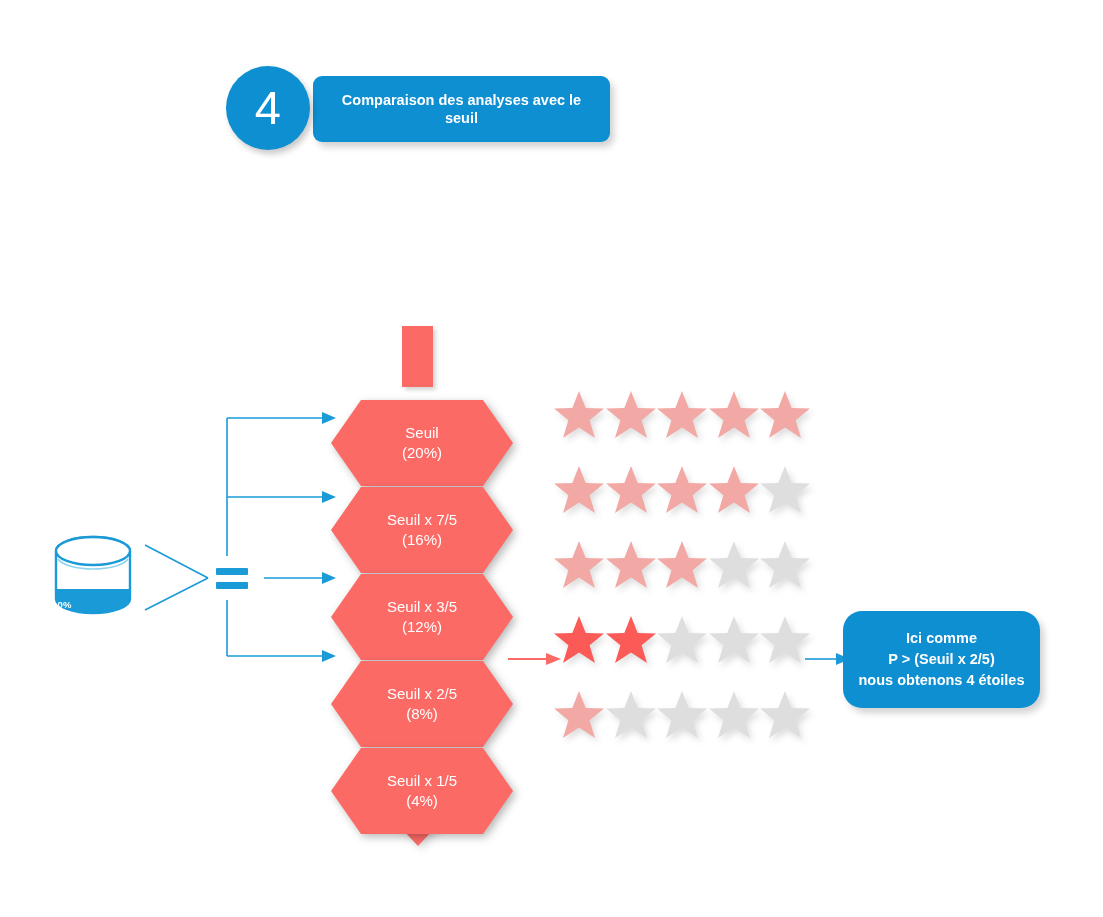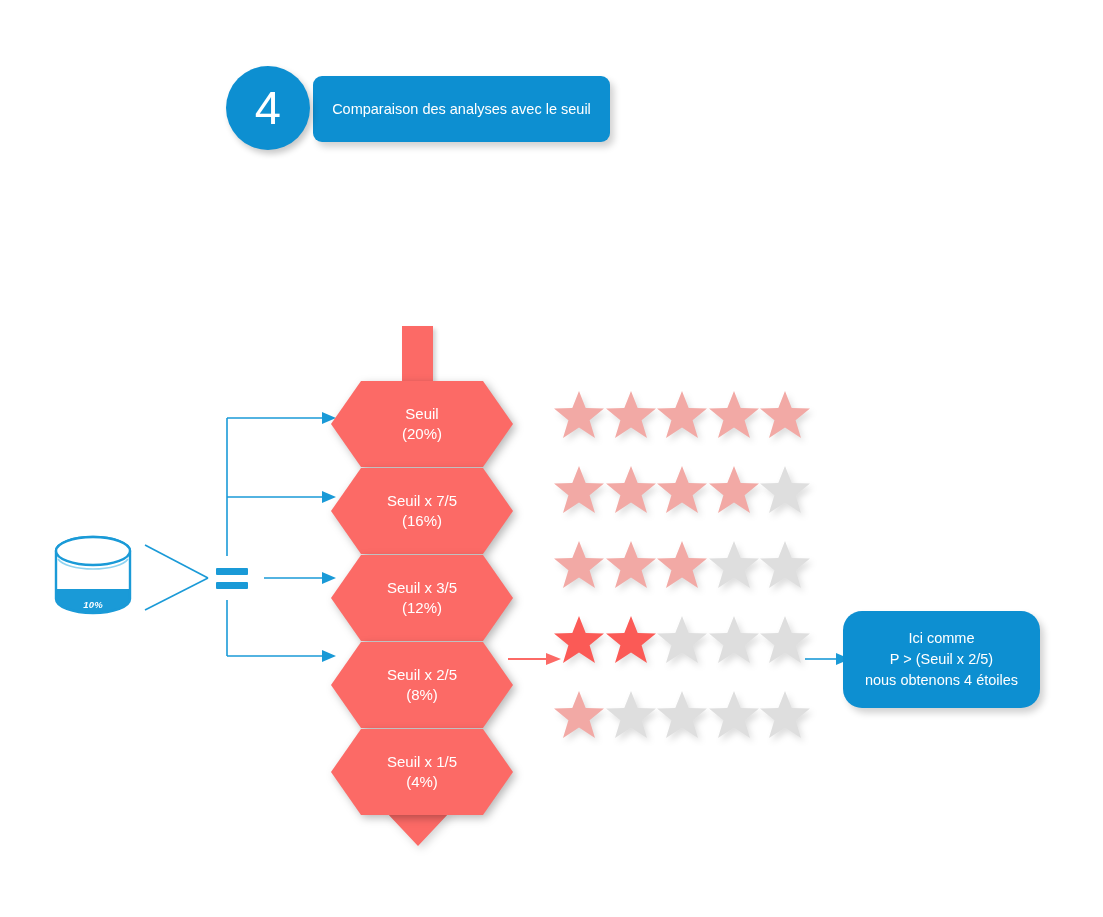--- a/index.html
+++ b/index.html
@@ -47,20 +47,21 @@
     transform: translateY(-1px);
   }
 
   
   .bluebox {
     background: #0d8fd1;
     border-radius: 9px;
     box-shadow: 4px 5px 7px rgba(0,0,0,0.18);
     color: #ffffff;
     box-sizing: border-box;
+    font-weight: bold;
   }
   #title-box {
     left: 313px; top: 76px;
     width: 297px; height: 66px;
     display: flex;
     align-items: center;
     justify-content: center;
     text-align: center;
     padding: 0 14px;
     font-size: 14.5px;
@@ -100,21 +101,21 @@
   }
   #arrow-bottom {
     left: 380px; top: 776px;
     width: 76px; height: 72px;
     z-index: 1;
     filter: drop-shadow(3px 3px 4px rgba(0,0,0,0.17));
   }
 
   
   #hex-chain {
-    left: 331px; top: 381px;
+    left: 331px; top: 400px;
     width: 182px;
     z-index: 3;
   }
   .hexrow {
     position: relative;
     width: 182px;
     height: 86px;
     margin-bottom: 1px;
   }
   .hexrow:last-child { margin-bottom: 16px; }
@@ -170,26 +171,25 @@
   #cylinder {
     left: 52px; top: 533px;
     width: 82px; height: 84px;
     z-index: 4;
   }
   #cylinder .pct {
     position: absolute;
     left: 0;
     bottom: 7px;
     width: 82px;
-    text-align: center;
+    text-align: left;
     color: #ffffff;
     font-size: 9.5px;
     font-weight: bold;
     letter-spacing: 0.2px;
-    font-style: italic;
   }
 </style>
 </head>
 <body>
 
 <div class="stage">
 
   <div class="abs" id="step-circle">
     <span class="num">4</span>
   </div>

